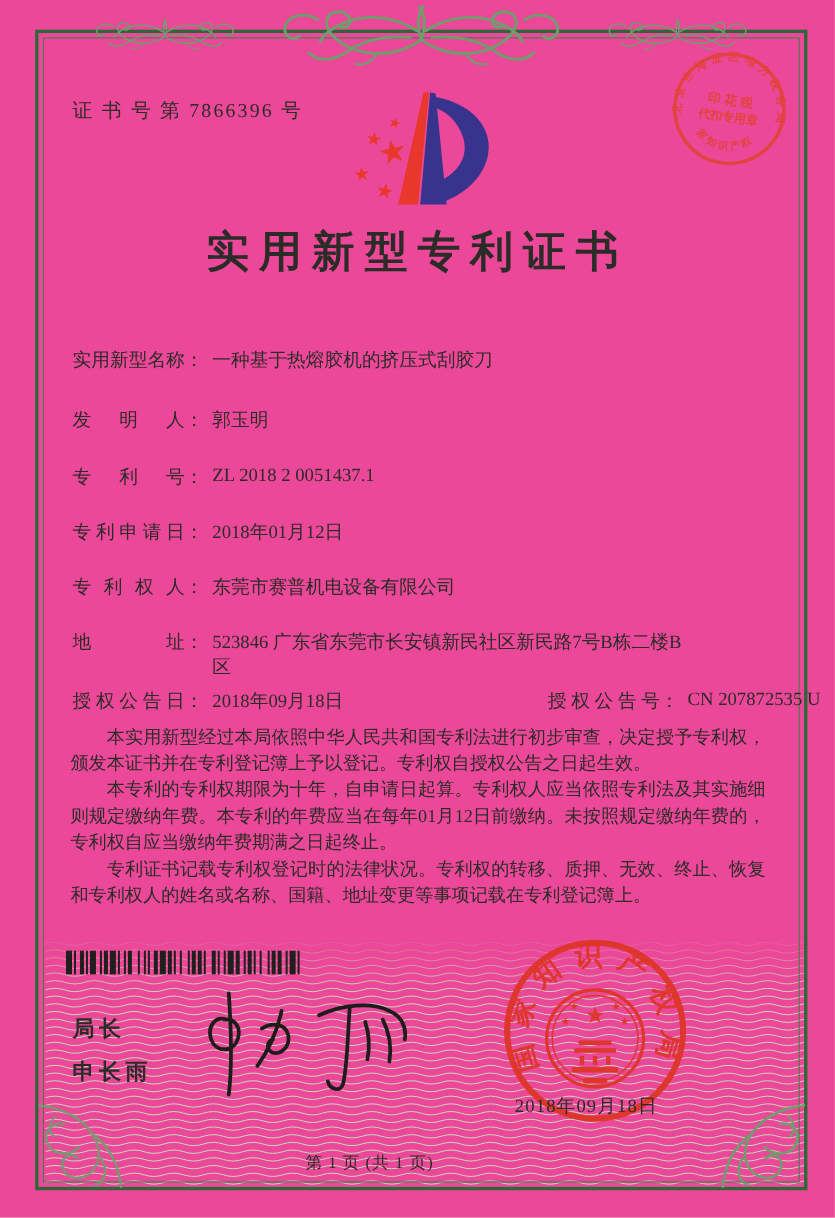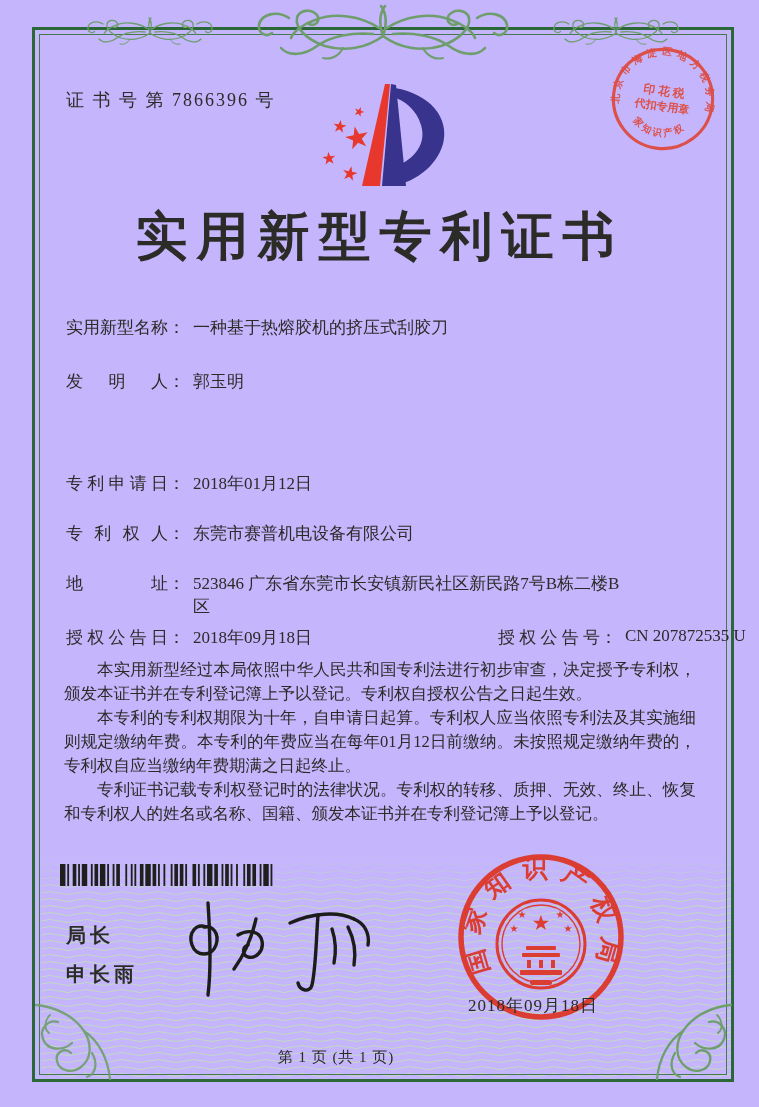--- a/index.html
+++ b/index.html
@@ -1,24 +1,24 @@
 <!DOCTYPE html>
 <html><head>
 <meta charset="utf-8">
 <style>
   html,body{margin:0;padding:0;background:#e8e5d8;}
-  .paper{position:relative;width:759px;height:1107px;margin:0 auto;background:#c4b5fd;overflow:hidden;
+  .paper{position:relative;width:759px;height:1107px;margin:0 auto;background:#ec4899;overflow:hidden;
          font-family:"Liberation Serif","DejaVu Serif",serif;color:#2b2b27;}
   .frame-outer{position:absolute;left:32px;top:27px;right:25px;bottom:25px;border:3px solid #2c6737;}
   .frame-inner{position:absolute;left:39px;top:34px;right:32px;bottom:32px;border:1px solid #467a4e;}
   .ornaments{position:absolute;left:0;top:0;pointer-events:none;}
   .certno{position:absolute;left:66px;top:88px;font-size:18px;letter-spacing:2px;}
   .logo{position:absolute;left:300px;top:72px;}
   .taxstamp{position:absolute;left:604px;top:40px;width:118px;height:118px;transform:rotate(8deg);opacity:.88;}
-  .title{position:absolute;left:0;top:202px;width:759px;text-align:center;font-size:52px;font-weight:bold;
+  .title{position:absolute;left:0;top:202px;width:759px;text-align:center;font-size:39px;font-weight:bold;
          letter-spacing:9px;margin:0;}
   .frow{position:absolute;left:66px;font-size:17px;white-space:nowrap;}
   .flabel{display:inline-block;width:102px;text-align:justify;text-align-last:justify;vertical-align:top;}
   .fcolon{display:inline-block;vertical-align:top;}
   .fvalue{display:inline-block;vertical-align:top;margin-left:8px;}
   .addr2{display:block;}
   .grant2{position:absolute;left:432px;top:0;white-space:nowrap;}
   .bodytext{position:absolute;left:64px;top:658px;width:632px;font-size:16.5px;line-height:24px;text-align:justify;}
   .bodytext p{margin:0;text-indent:33px;}
   .band{position:absolute;left:41px;top:850px;width:692px;height:229px;
@@ -146,40 +146,43 @@
   </svg>
 
   <h1 class="title">实用新型专利证书</h1>
 
   <div class="frow" style="top:370px">
     <span class="flabel">发明人</span><span class="fcolon">：</span><span class="fvalue">郭玉明</span>
   </div>
   <div class="frow" style="top:316px">
     <span class="flabel">实用新型名称</span><span class="fcolon">：</span><span class="fvalue">一种基于热熔胶机的挤压式刮胶刀</span>
   </div>
+  <div class="frow" style="top:422px">
+    <span class="flabel">专利号</span><span class="fcolon">：</span><span class="fvalue">ZL 2018 2 0051437.1</span>
+  </div>
   <div class="frow" style="top:472px">
     <span class="flabel">专利申请日</span><span class="fcolon">：</span><span class="fvalue">2018年01月12日</span>
   </div>
   <div class="frow" style="top:522px">
     <span class="flabel">专利权人</span><span class="fcolon">：</span><span class="fvalue">东莞市赛普机电设备有限公司</span>
   </div>
   <div class="frow" style="top:572px">
     <span class="flabel">地址</span><span class="fcolon">：</span><span class="fvalue"><span>523846 广东省东莞市长安镇新民社区新民路7号B栋二楼B</span><span class="addr2">区</span></span>
   </div>
   <div class="frow" style="top:626px;right:0">
     <span class="flabel">授权公告日</span><span class="fcolon">：</span><span class="fvalue">2018年09月18日</span>
     <span class="grant2">
       <span class="flabel">授权公告号</span><span class="fcolon">：</span><span class="fvalue">CN 207872535 U</span>
     </span>
   </div>
 
   <div class="bodytext">
     <p>本实用新型经过本局依照中华人民共和国专利法进行初步审查，决定授予专利权，颁发本证书并在专利登记簿上予以登记。专利权自授权公告之日起生效。</p>
     <p>本专利的专利权期限为十年，自申请日起算。专利权人应当依照专利法及其实施细则规定缴纳年费。本专利的年费应当在每年01月12日前缴纳。未按照规定缴纳年费的，专利权自应当缴纳年费期满之日起终止。</p>
-    <p>专利证书记载专利权登记时的法律状况。专利权的转移、质押、无效、终止、恢复和专利权人的姓名或名称、国籍、颁发本证书并在专利登记簿上予以登记。</p>
+    <p>专利证书记载专利权登记时的法律状况。专利权的转移、质押、无效、终止、恢复和专利权人的姓名或名称、国籍、地址变更等事项记载在专利登记簿上。</p>
   </div>
 
   <div class="barcode">
     <svg id="bcsvg" width="216" height="22" viewBox="0 0 216 22">
         <rect x="0" y="0" width="5.445378151260504" height="22" fill="#1f1f1d"></rect>
         <rect x="7.260504201680672" y="0" width="1.815126050420168" height="22" fill="#1f1f1d"></rect>
         <rect x="12.705882352941176" y="0" width="3.630252100840336" height="22" fill="#1f1f1d"></rect>
         <rect x="18.15126050420168" y="0" width="1.815126050420168" height="22" fill="#1f1f1d"></rect>
         <rect x="21.781512605042018" y="0" width="5.445378151260504" height="22" fill="#1f1f1d"></rect>
         <rect x="30.857142857142858" y="0" width="1.815126050420168" height="22" fill="#1f1f1d"></rect>

